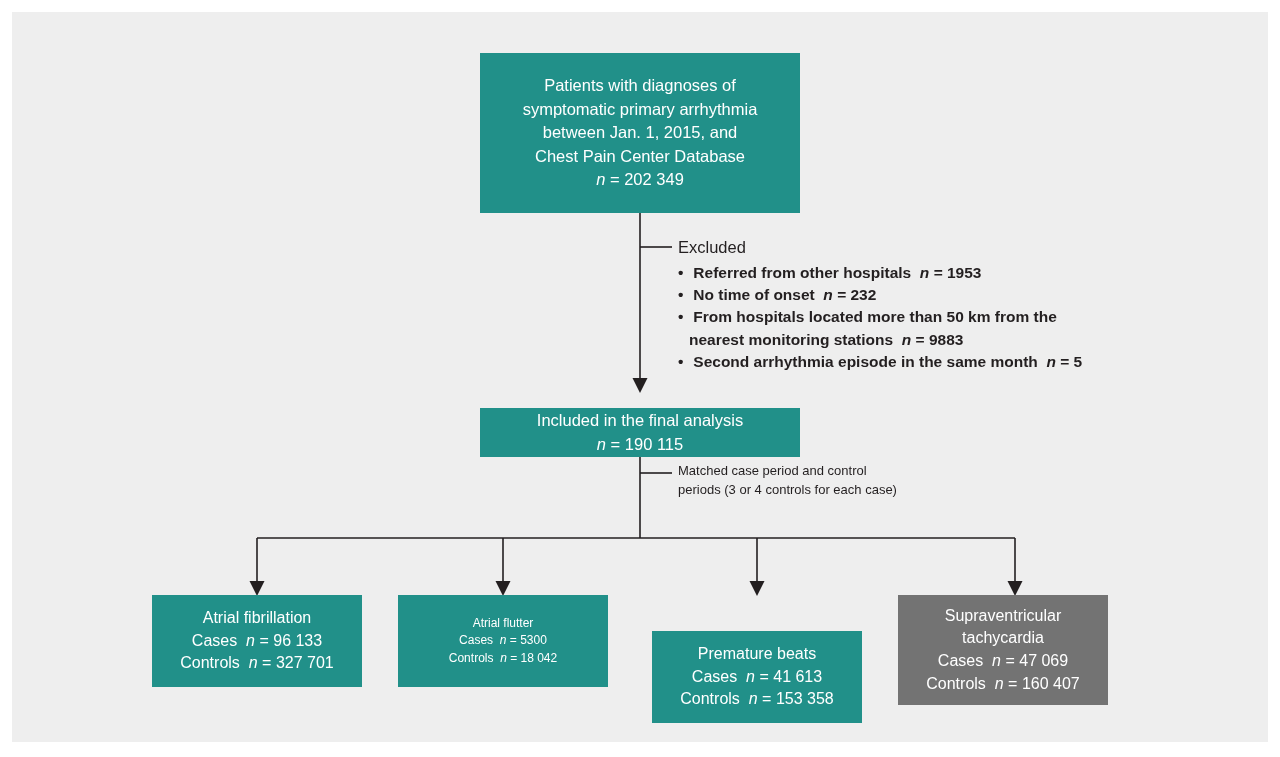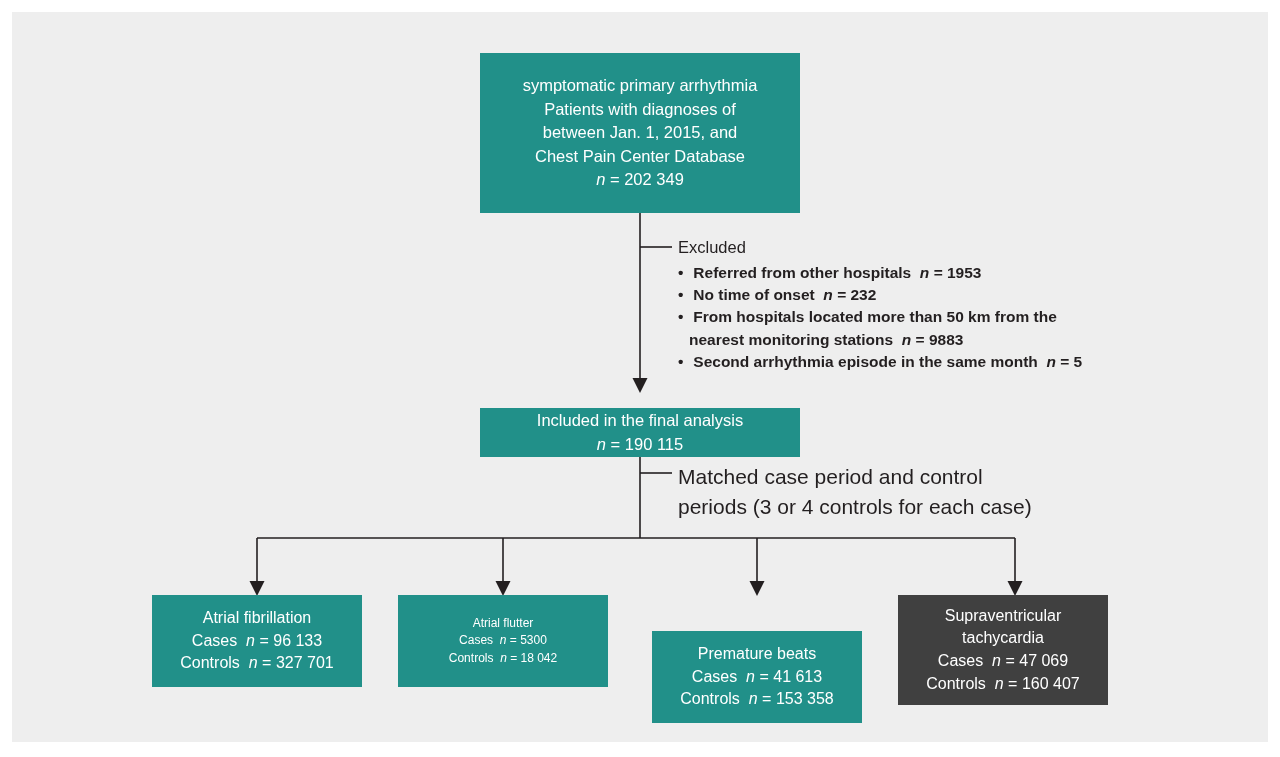--- a/index.html
+++ b/index.html
@@ -68,22 +68,22 @@
     <g fill="#231f20">
       <polygon points="628,381 620.5,366 635.5,366"></polygon>
       <polygon points="245,584 237.5,569 252.5,569"></polygon>
       <polygon points="491,584 483.5,569 498.5,569"></polygon>
       <polygon points="745,584 737.5,569 752.5,569"></polygon>
       <polygon points="1003,584 995.5,569 1010.5,569"></polygon>
     </g>
   </svg>
 
   <div class="box" style="left: 468px; top: 41px; width: 320px; height: 160px; font-size: 16.5px; background: rgb(33, 144, 137); color: rgb(255, 255, 255);">
+    <span class="ln">Patients with diagnoses of</span>
     <span class="ln">symptomatic primary arrhythmia</span>
-    <span class="ln">Patients with diagnoses of</span>
     <span class="ln">between Jan. 1, 2015, and</span>
     <span class="ln">Chest Pain Center Database</span>
     <span class="ln"><i class="n">n</i> <span>= 202 349</span></span>
   </div>
 
   <div class="anno" style="left: 666px; top: 224px; font-size: 15.5px; color: rgb(35, 31, 32);">
     <span class="ln" style="font-size:16.5px;">Excluded</span>
     <ul class="bullets" style="margin-top:2px;font-weight:bold;">
       <li>
         <span>Referred from other hospitals</span>&nbsp;
@@ -109,21 +109,21 @@
         <span>= 5</span>
       </li>
     </ul>
   </div>
 
   <div class="box" style="left: 468px; top: 396px; width: 320px; height: 49px; font-size: 16.5px; background: rgb(33, 144, 137); color: rgb(255, 255, 255);">
     <span class="ln">Included in the final analysis</span>
     <span class="ln"><i class="n">n</i> <span>= 190 115</span></span>
   </div>
 
-  <div class="anno" style="left: 666px; top: 450px; font-size: 21px; color: rgb(35, 31, 32);">
+  <div class="anno" style="left: 666px; top: 450px; font-size: 13px; color: rgb(35, 31, 32);">
     <span class="ln">Matched case period and control</span>
     <span class="ln">periods (3 or 4 controls for each case)</span>
   </div>
 
   <div class="box" style="left: 140px; top: 583px; width: 210px; height: 92px; font-size: 16px; background: rgb(33, 144, 137); color: rgb(255, 255, 255);">
     <span class="ln">Atrial fibrillation</span>
     <span class="ln"><span>Cases</span>&nbsp; <i class="n">n</i> <span>=  96 133</span></span>
     <span class="ln"><span>Controls</span>&nbsp; <i class="n">n</i> <span>= 327 701</span></span>
   </div>
 
@@ -132,20 +132,20 @@
     <span class="ln"><span>Cases</span>&nbsp; <i class="n">n</i> <span>=  5300</span></span>
     <span class="ln"><span>Controls</span>&nbsp; <i class="n">n</i> <span>= 18 042</span></span>
   </div>
 
   <div class="box" style="left: 640px; top: 583px; width: 210px; height: 92px; font-size: 16px; background: rgb(33, 144, 137); color: rgb(255, 255, 255); margin-top: 36px;">
     <span class="ln">Premature beats</span>
     <span class="ln"><span>Cases</span>&nbsp; <i class="n">n</i> <span>= 41 613</span></span>
     <span class="ln"><span>Controls</span>&nbsp; <i class="n">n</i> <span>= 153 358</span></span>
   </div>
 
-  <div class="box" style="left: 886px; top: 583px; width: 210px; height: 110px; font-size: 16px; background: #404040; color: rgb(255, 255, 255);">
+  <div class="box" style="left: 886px; top: 583px; width: 210px; height: 110px; font-size: 16px; background: #737373; color: rgb(255, 255, 255);">
     <span class="ln">Supraventricular</span>
     <span class="ln">tachycardia</span>
     <span class="ln"><span>Cases</span>&nbsp; <i class="n">n</i> <span>= 47 069</span></span>
     <span class="ln"><span>Controls</span>&nbsp; <i class="n">n</i> <span>=  160 407</span></span>
   </div>
 
 </div>
 
 </body></html>

